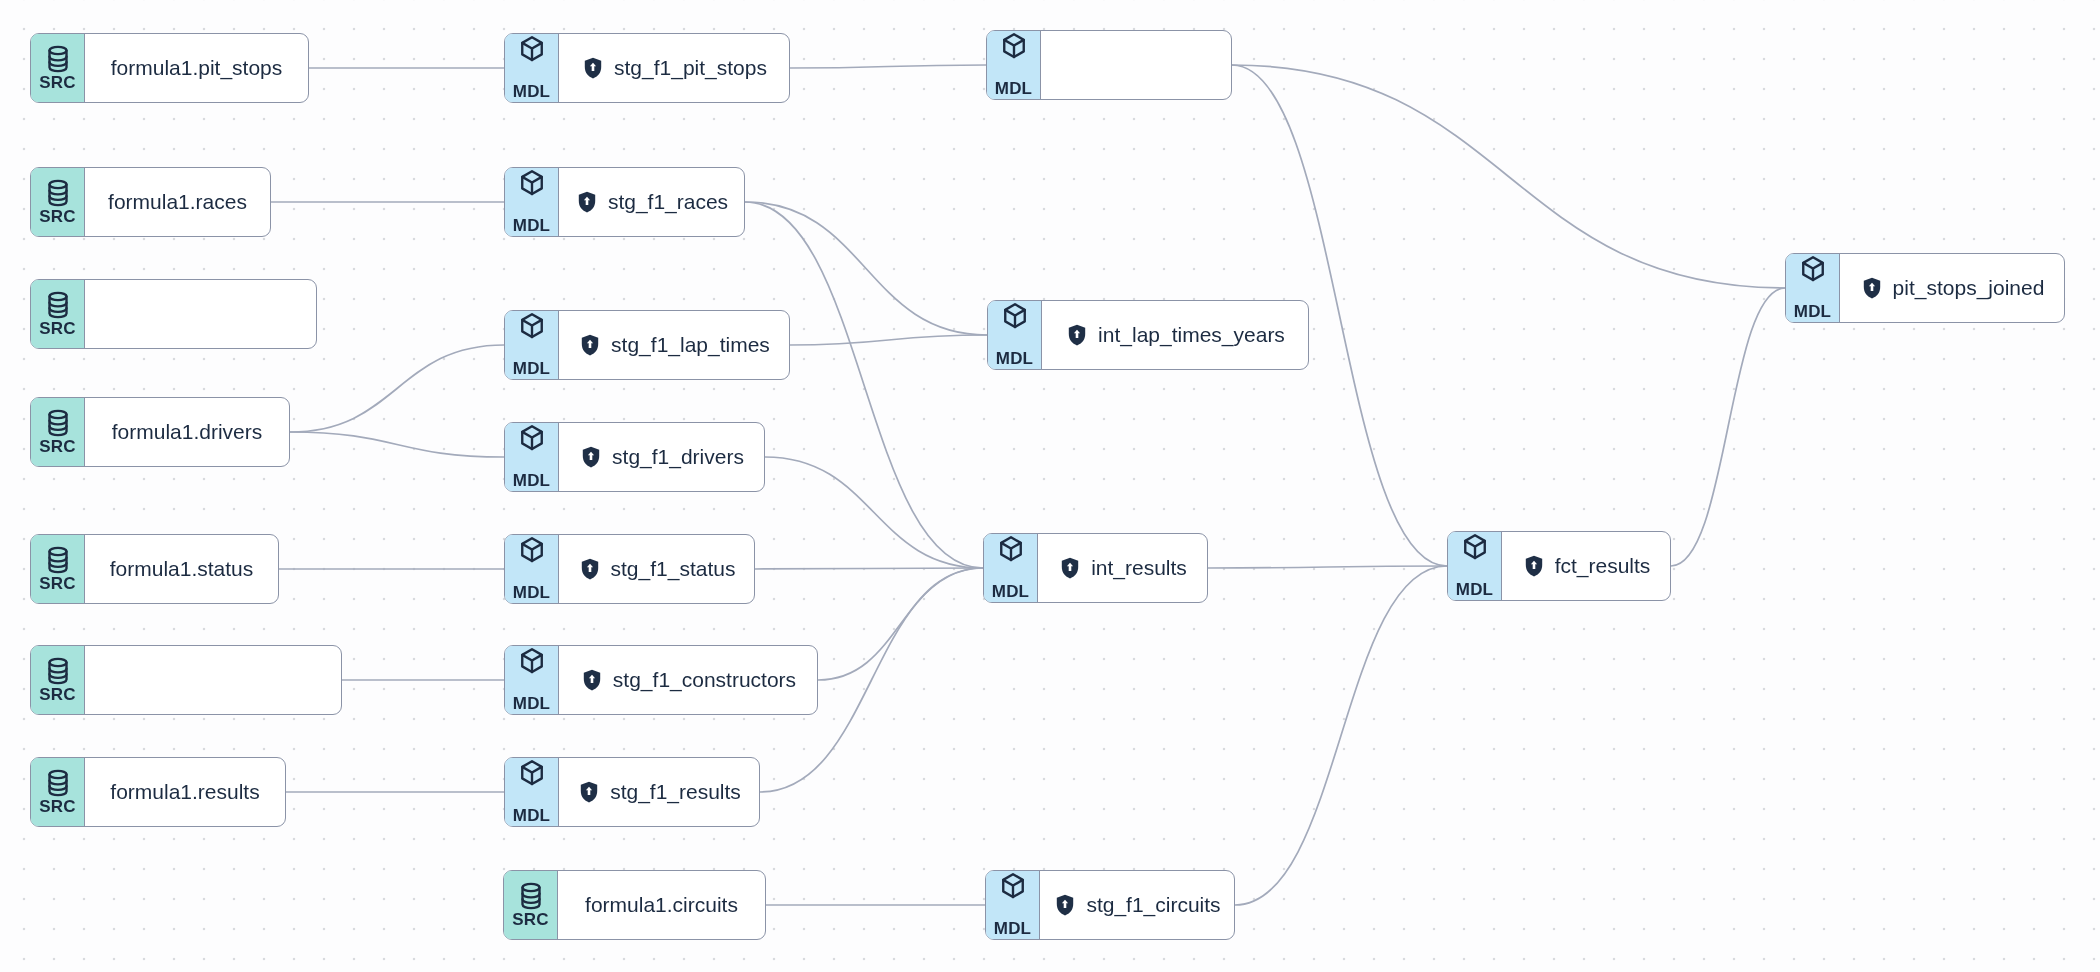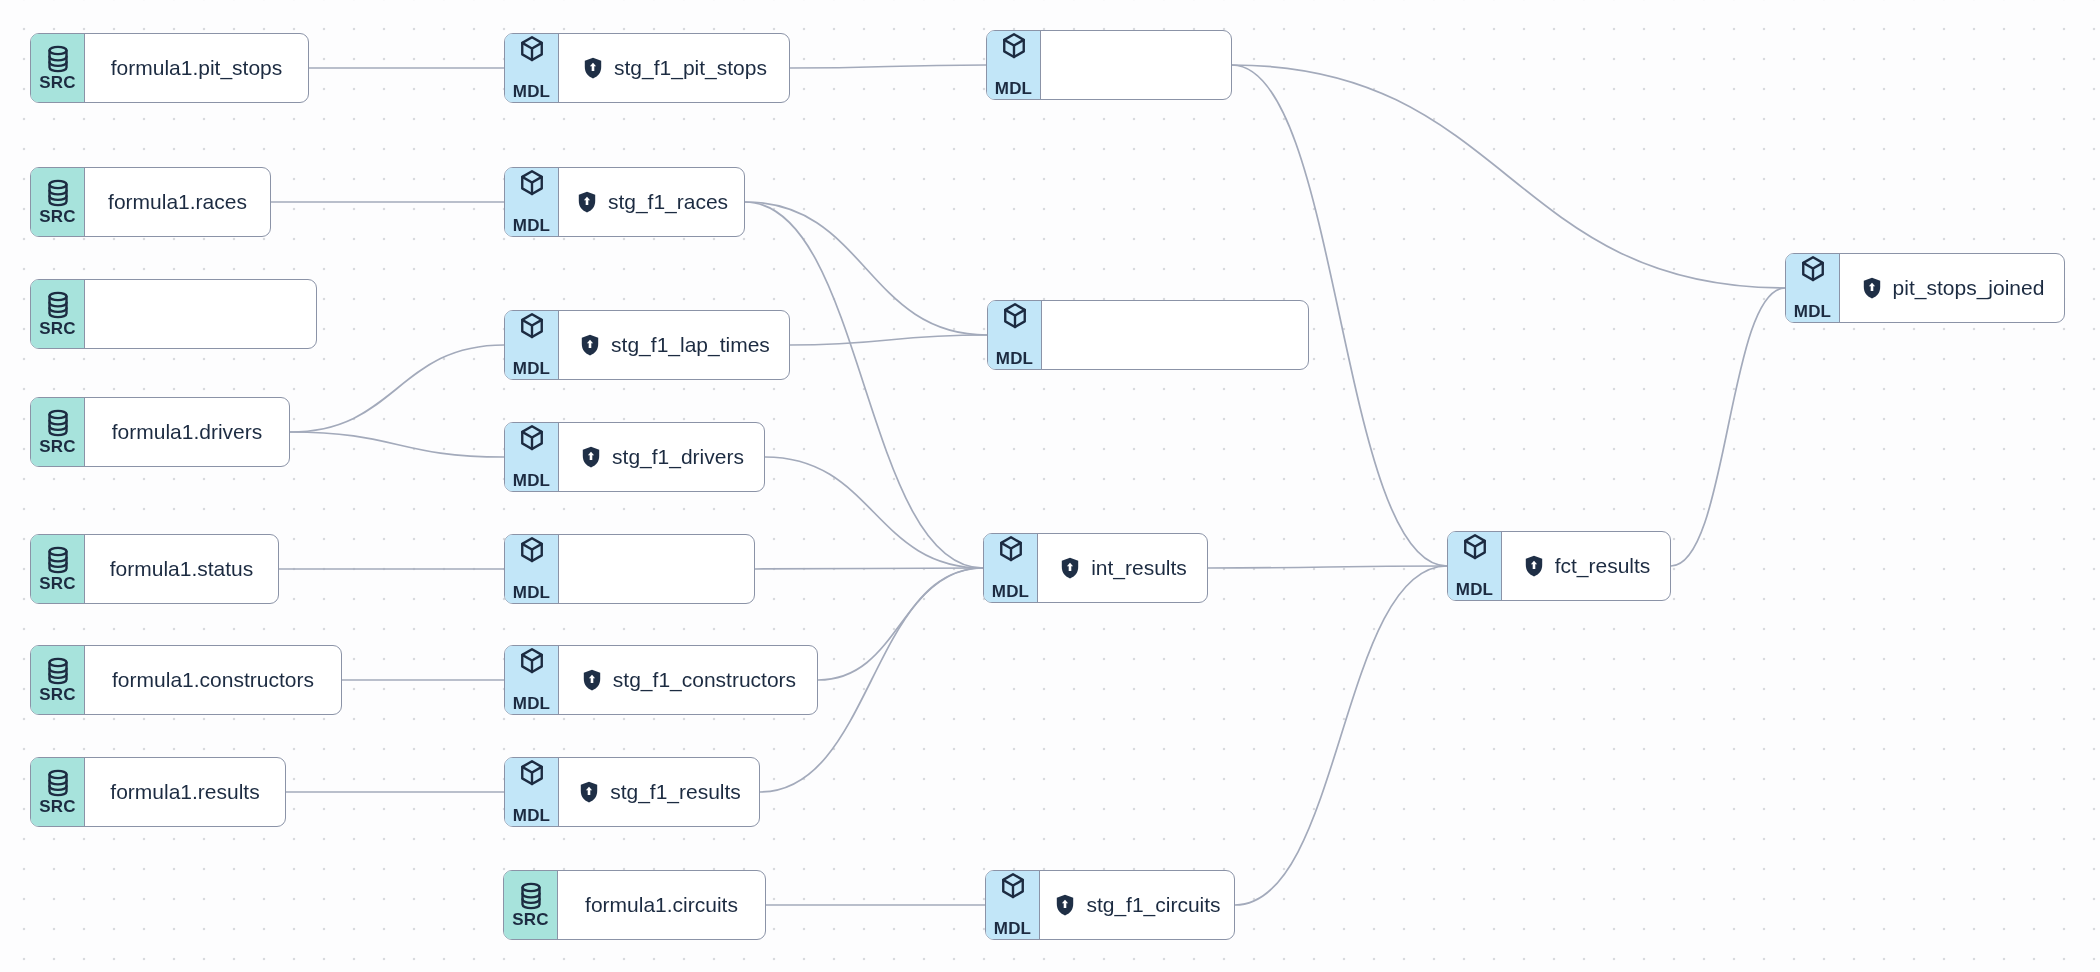--- a/index.html
+++ b/index.html
@@ -163,23 +163,20 @@
         <span class="icon">
           <svg width="30" height="30" viewBox="0 0 24 24" fill="none" stroke="currentColor" stroke-width="1.9" stroke-linecap="round" stroke-linejoin="round">
             <ellipse cx="12" cy="5.2" rx="6.8" ry="2.9"></ellipse>
             <path d="M18.8 10.2c0 1.6-3.05 2.9-6.8 2.9s-6.8-1.3-6.8-2.9"></path>
             <path d="M18.8 14.6c0 1.6-3.05 2.9-6.8 2.9s-6.8-1.3-6.8-2.9"></path>
             <path d="M5.2 5.2v13.6c0 1.6 3.05 2.9 6.8 2.9s6.8-1.3 6.8-2.9V5.2"></path>
           </svg>
         </span>
         <span class="badge-label">SRC</span>
       </div>
-      <div class="body">
-        <span class="node-label">formula1.constructors</span>
-      </div>
     </div>
     <div class="node src" style="left: 30px; top: 757px; width: 256px; height: 70px;">
       <div class="badge">
         <span class="icon">
           <svg width="30" height="30" viewBox="0 0 24 24" fill="none" stroke="currentColor" stroke-width="1.9" stroke-linecap="round" stroke-linejoin="round">
             <ellipse cx="12" cy="5.2" rx="6.8" ry="2.9"></ellipse>
             <path d="M18.8 10.2c0 1.6-3.05 2.9-6.8 2.9s-6.8-1.3-6.8-2.9"></path>
             <path d="M18.8 14.6c0 1.6-3.05 2.9-6.8 2.9s-6.8-1.3-6.8-2.9"></path>
             <path d="M5.2 5.2v13.6c0 1.6 3.05 2.9 6.8 2.9s6.8-1.3 6.8-2.9V5.2"></path>
           </svg>
@@ -294,20 +291,29 @@
       <div class="badge">
         <span class="icon">
           <svg width="30" height="30" viewBox="0 0 24 24" fill="none" stroke="currentColor" stroke-width="1.9" stroke-linecap="round" stroke-linejoin="round">
             <path d="M12 2.6 19.8 7.1v9.2L12 20.8 4.2 16.3V7.1Z"></path>
             <path d="M4.2 7.1 12 11.6l7.8-4.5"></path>
             <path d="M12 11.6v9.2"></path>
           </svg>
         </span>
         <span class="badge-label">MDL</span>
       </div>
+      <div class="body">
+        <span class="shield">
+          <svg width="24" height="24" viewBox="0 0 24 24">
+            <path fill="var(--shield)" d="M12 1.7 20.2 4.7 V11 C20.2 16.8 16.8 20.5 12 22.4 C7.2 20.5 3.8 16.8 3.8 11 V4.7 Z"></path>
+            <path fill="#ffffff" d="M12 6.8 15.1 10.2 H13.3 V15 H10.7 V10.2 H8.9 Z"></path>
+          </svg>
+        </span>
+        <span class="node-label">stg_f1_status</span>
+      </div>
     </div>
     <div class="node mdl" style="left: 504px; top: 645px; width: 314px; height: 70px;">
       <div class="badge">
         <span class="icon">
           <svg width="30" height="30" viewBox="0 0 24 24" fill="none" stroke="currentColor" stroke-width="1.9" stroke-linecap="round" stroke-linejoin="round">
             <path d="M12 2.6 19.8 7.1v9.2L12 20.8 4.2 16.3V7.1Z"></path>
             <path d="M4.2 7.1 12 11.6l7.8-4.5"></path>
             <path d="M12 11.6v9.2"></path>
           </svg>
         </span>
@@ -380,20 +386,29 @@
     <div class="node mdl" style="left: 987px; top: 300px; width: 322px; height: 70px;">
       <div class="badge">
         <span class="icon">
           <svg width="30" height="30" viewBox="0 0 24 24" fill="none" stroke="currentColor" stroke-width="1.9" stroke-linecap="round" stroke-linejoin="round">
             <path d="M12 2.6 19.8 7.1v9.2L12 20.8 4.2 16.3V7.1Z"></path>
             <path d="M4.2 7.1 12 11.6l7.8-4.5"></path>
             <path d="M12 11.6v9.2"></path>
           </svg>
         </span>
         <span class="badge-label">MDL</span>
+      </div>
+      <div class="body">
+        <span class="shield">
+          <svg width="24" height="24" viewBox="0 0 24 24">
+            <path fill="var(--shield)" d="M12 1.7 20.2 4.7 V11 C20.2 16.8 16.8 20.5 12 22.4 C7.2 20.5 3.8 16.8 3.8 11 V4.7 Z"></path>
+            <path fill="#ffffff" d="M12 6.8 15.1 10.2 H13.3 V15 H10.7 V10.2 H8.9 Z"></path>
+          </svg>
+        </span>
+        <span class="node-label">int_lap_times_years</span>
       </div>
     </div>
     <div class="node mdl" style="left: 983px; top: 533px; width: 225px; height: 70px;">
       <div class="badge">
         <span class="icon">
           <svg width="30" height="30" viewBox="0 0 24 24" fill="none" stroke="currentColor" stroke-width="1.9" stroke-linecap="round" stroke-linejoin="round">
             <path d="M12 2.6 19.8 7.1v9.2L12 20.8 4.2 16.3V7.1Z"></path>
             <path d="M4.2 7.1 12 11.6l7.8-4.5"></path>
             <path d="M12 11.6v9.2"></path>
           </svg>

